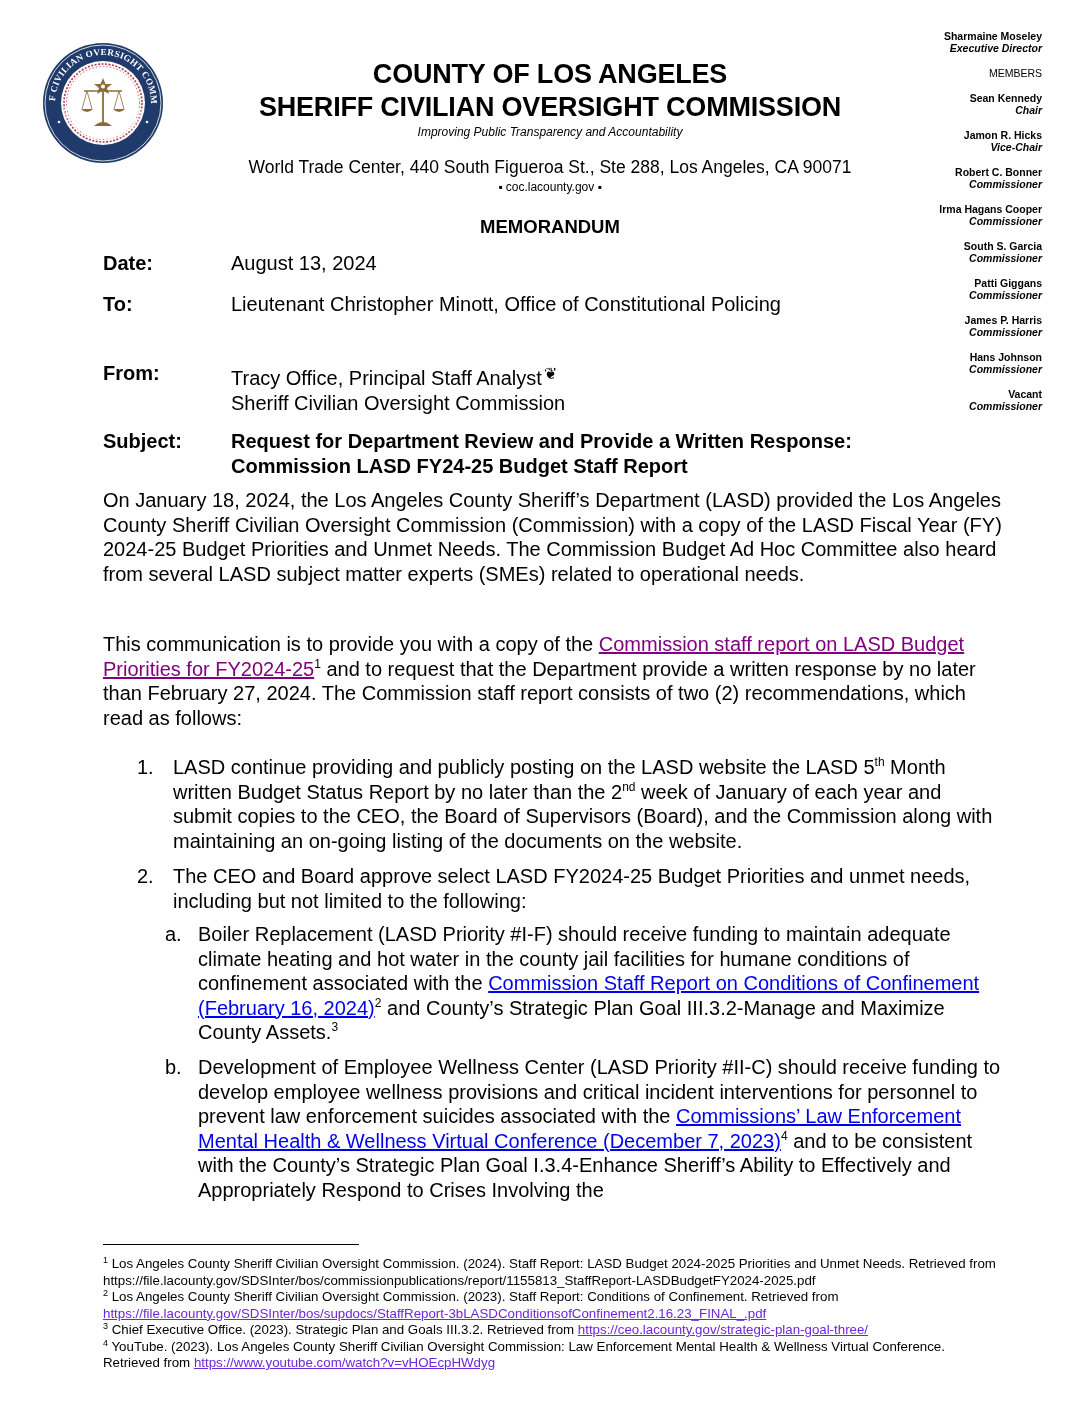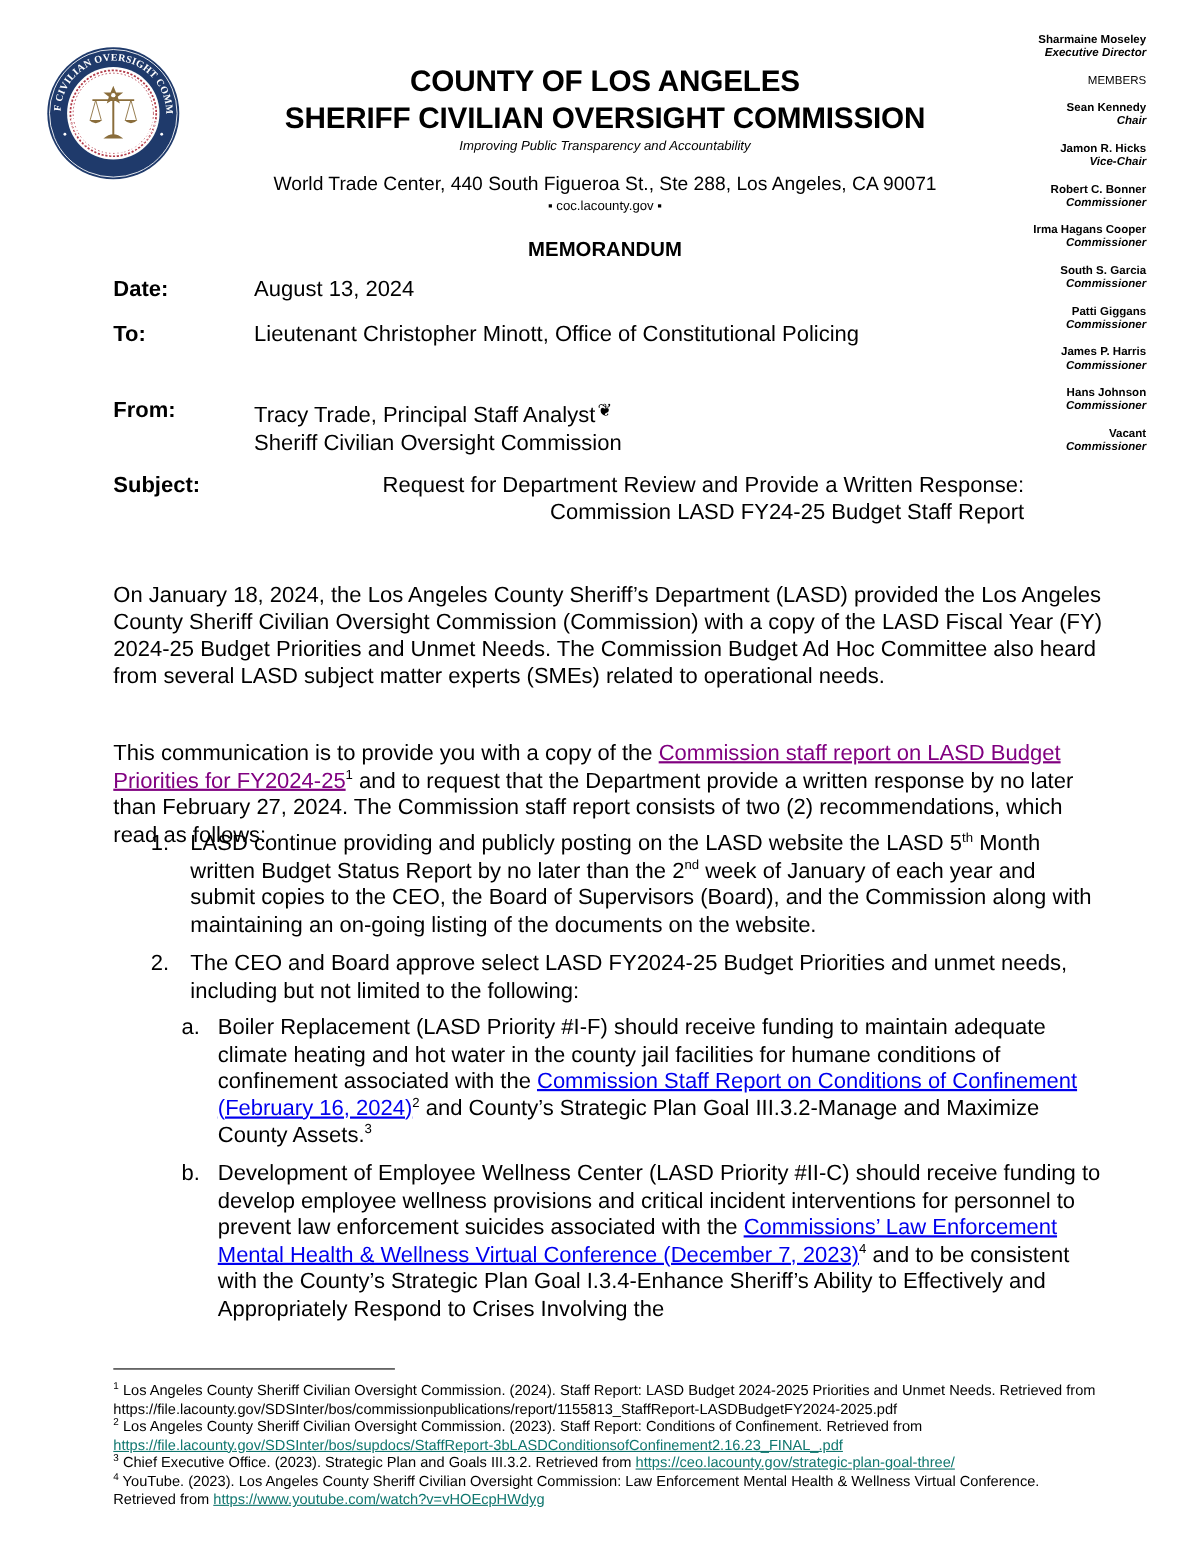--- a/index.html
+++ b/index.html
@@ -22,36 +22,36 @@
   .side .grp { margin-bottom: 13px; }
   .side .nm { font-weight: bold; }
   .side .rl { font-weight: bold; font-style: italic; }
   .side .members { font-weight: normal; margin-bottom: 13px; }
 
   .memo { left: 0; width: 1100px; top: 216px; text-align: center; font-size: 18.5px; font-weight: bold; }
 
   .field { left: 103px; font-size: 20px; line-height: 25px; }
   .field .lbl { position: absolute; left: 0; top: 0; font-weight: bold; width: 120px; }
   .field .val { position: absolute; left: 128px; top: 0; width: 700px; }
-  .field .val.bold { font-weight: normal; text-align: right; }
+  .field .val.bold { font-weight: bold; }
   .sig { font-size: 16px; vertical-align: 6px; margin-left: 2px; }
 
-  .para { left: 103px; width: 900px; font-size: 20px; line-height: 24.5px; margin-top: 41px; }
+  .para { left: 103px; width: 900px; font-size: 20px; line-height: 24.5px; }
   .link-purple { color: #800080; text-decoration: underline; }
   .link-blue { color: #0000EE; text-decoration: underline; }
   sup { font-size: 12px; line-height: 0; }
 
   .li { font-size: 20px; line-height: 24.5px; }
   .li .num { position: absolute; left: 0; top: 0; }
   .li .txt { position: absolute; top: 0; }
 
   .fn-rule { left: 103px; top: 1244px; width: 256px; height: 1px; background: #000; }
   .fn { left: 103px; width: 900px; font-size: 13.3px; line-height: 16.5px; }
   .fn sup { font-size: 9px; }
-  .fn .link-blue { color: #0f766e; }
+  .fn .link-blue { color: #6d28d9; }
 </style>
 </head>
 <body>
 
 <div class="abs seal">
   <svg width="122" height="122" viewBox="0 0 122 122">
     <circle cx="61" cy="61" r="60" fill="#1f3a6b"></circle>
     <circle cx="61" cy="61" r="58" fill="none" stroke="#ffffff" stroke-width="0.8"></circle>
     <circle cx="61" cy="61" r="42" fill="#ffffff"></circle>
     <circle cx="61" cy="61" r="39" fill="none" stroke="#b23a48" stroke-width="1.6" stroke-dasharray="2 1.5"></circle>
@@ -144,21 +144,21 @@
 </div>
 <div class="abs field" style="top:292px;">
   <span class="lbl">To:</span>
   <span class="val">
     <div>Lieutenant Christopher Minott, Office of Constitutional Policing</div>
   </span>
 </div>
 <div class="abs field" style="top:361px;">
   <span class="lbl">From:</span>
   <span class="val">
-    <div><span>Tracy Trade, Principal Staff Analyst</span><span class="sig">❦</span></div>
+    <div><span>Tracy Office, Principal Staff Analyst</span><span class="sig">❦</span></div>
     <div>Sheriff Civilian Oversight Commission</div>
   </span>
 </div>
 <div class="abs field" style="top:429px;">
   <span class="lbl">Subject:</span>
   <span class="val bold">
     <div>Request for Department Review and Provide a Written Response:</div>
     <div>Commission LASD FY24-25 Budget Staff Report</div>
   </span>
 </div>

